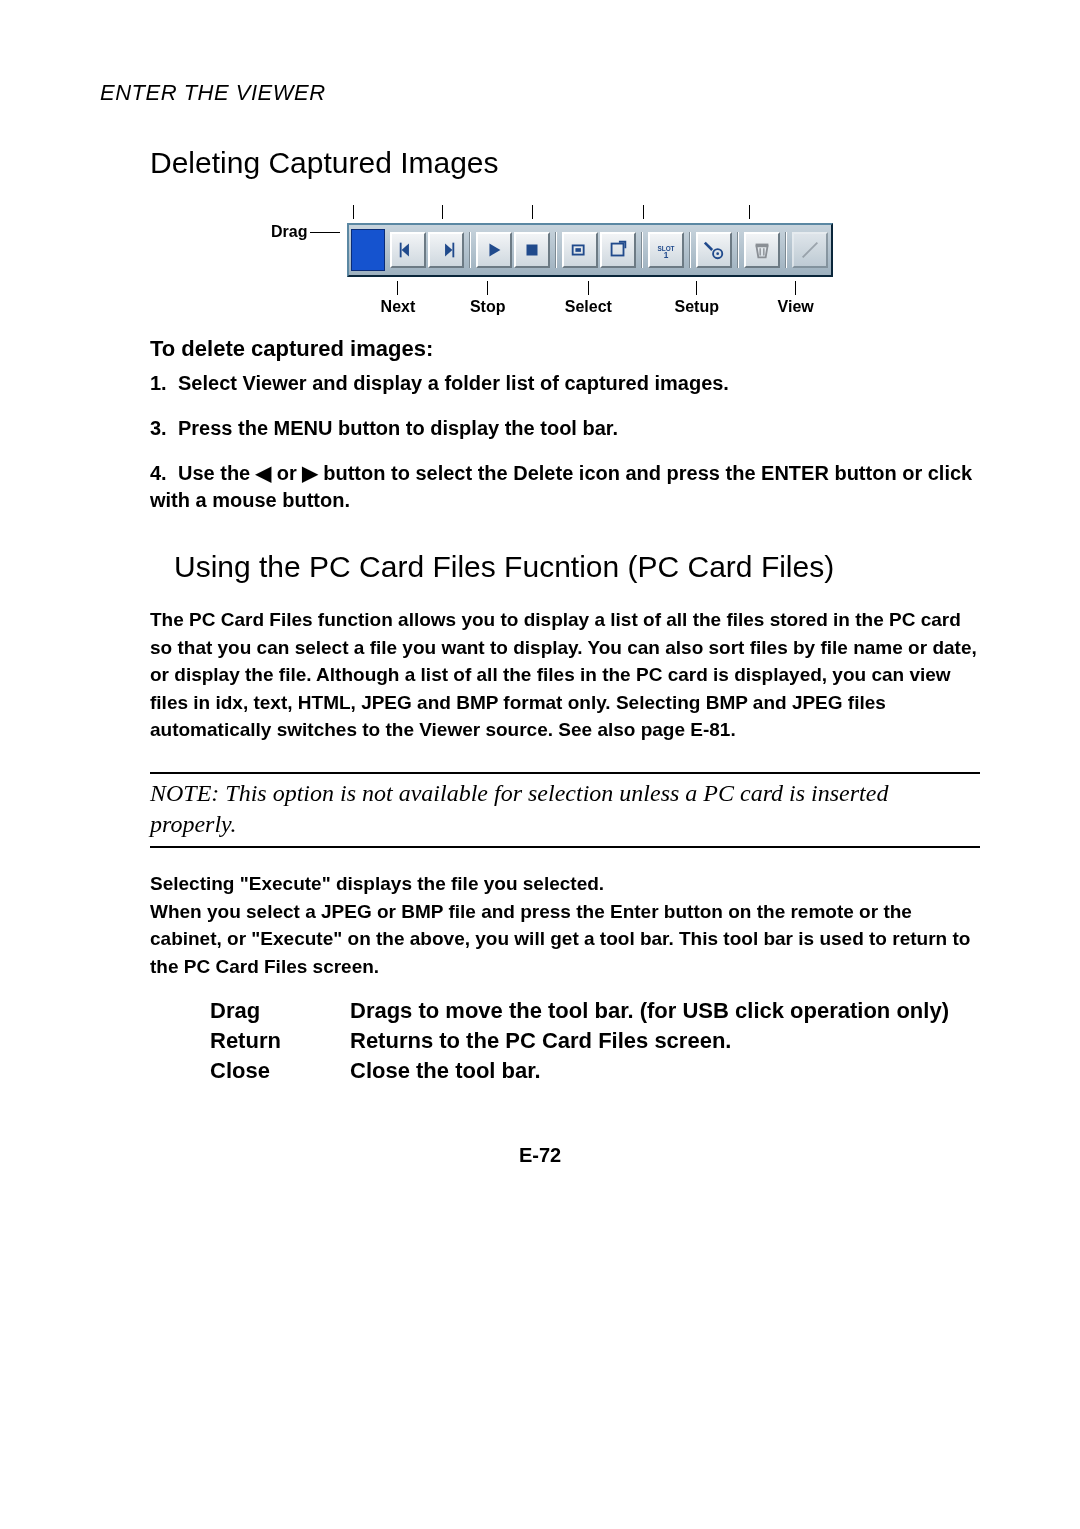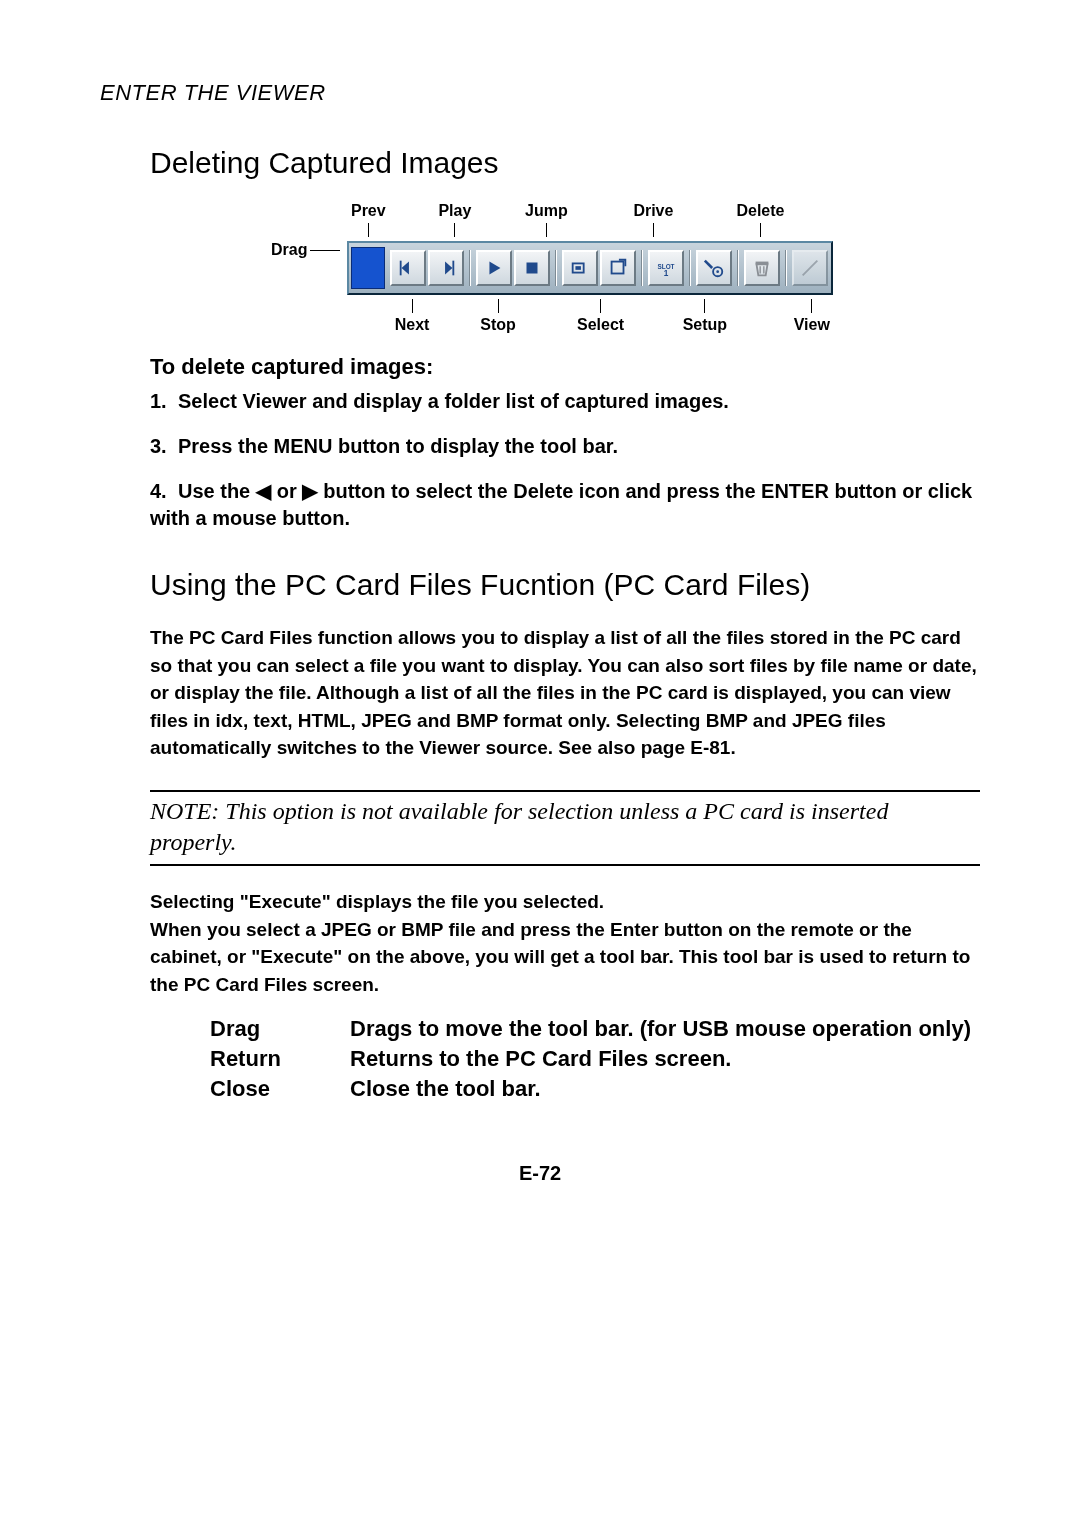--- a/index.html
+++ b/index.html
@@ -101,21 +101,21 @@
     background: linear-gradient(#f2f4f6,#cfd8df);
     border-top:2px solid #fff; border-left:2px solid #fff;
     border-bottom:2px solid #6c7a84; border-right:2px solid #6c7a84;
     align-items:center; justify-content:center; margin: 0 4px;
   }
   .inline-btn svg { width:18px; height:14px; }
   .h2 {
     font-family: Arial, Helvetica, sans-serif;
     font-size: 30px;
     font-weight: 400;
-    margin: 36px 0 22px 50px;
+    margin: 36px 0 22px 74px;
   }
   .body-bold {
     font-weight: 700;
     font-size: 19px;
     line-height: 1.45;
     margin: 0 0 0 50px;
   }
   .hr { border: none; border-top: 2px solid #000; margin: 28px 0 4px 50px; }
   .note {
     font-family: "Times New Roman", Times, serif;
@@ -150,33 +150,20 @@
 
   <div class="running-head">ENTER THE VIEWER</div>
 
   <div class="h1">Deleting Captured Images</div>
 
 
   <div class="toolbar-diagram">
     <table style="border-collapse:collapse;">
 
       <tbody>
-          <tr class="label-row">
-        <td></td>
-        <td colspan="1">Prev</td>
-        <td></td>
-        <td>Play</td>
-        <td></td>
-        <td>Jump</td>
-        <td></td>
-        <td>Drive</td>
-        <td></td>
-        <td>Delete</td>
-        <td></td>
-      </tr>
       <tr>
         <td></td>
         <td>
               <div class="tick"></div>
             </td>
             <td></td>
         <td>
               <div class="tick"></div>
             </td>
             <td></td>
@@ -334,21 +321,21 @@
   <hr class="hr">
   <div class="note">NOTE: This option is not available for selection unless a PC card is inserted properly.</div>
   <hr class="hr" style="margin-top:6px;">
 
   <div class="body-bold" style="margin-top:22px; white-space:pre-line;">Selecting "Execute" displays the file you selected.
 When you select a JPEG or BMP file and press the Enter button on the remote or the cabinet, or "Execute" on the above, you will get a tool bar. This tool bar is used to return to the PC Card Files screen.</div>
 
   <div class="dl">
     <div class="row">
       <div class="term">Drag</div>
-      <div>Drags to move the tool bar. (for USB mouse operation only)</div>
+      <div>Drags to move the tool bar. (for USB click operation only)</div>
     </div>
     <div class="row">
       <div class="term">Return</div>
       <div>Returns to the PC Card Files screen.</div>
     </div>
     <div class="row">
       <div class="term">Close</div>
       <div>Close the tool bar.</div>
     </div>
   </div>

